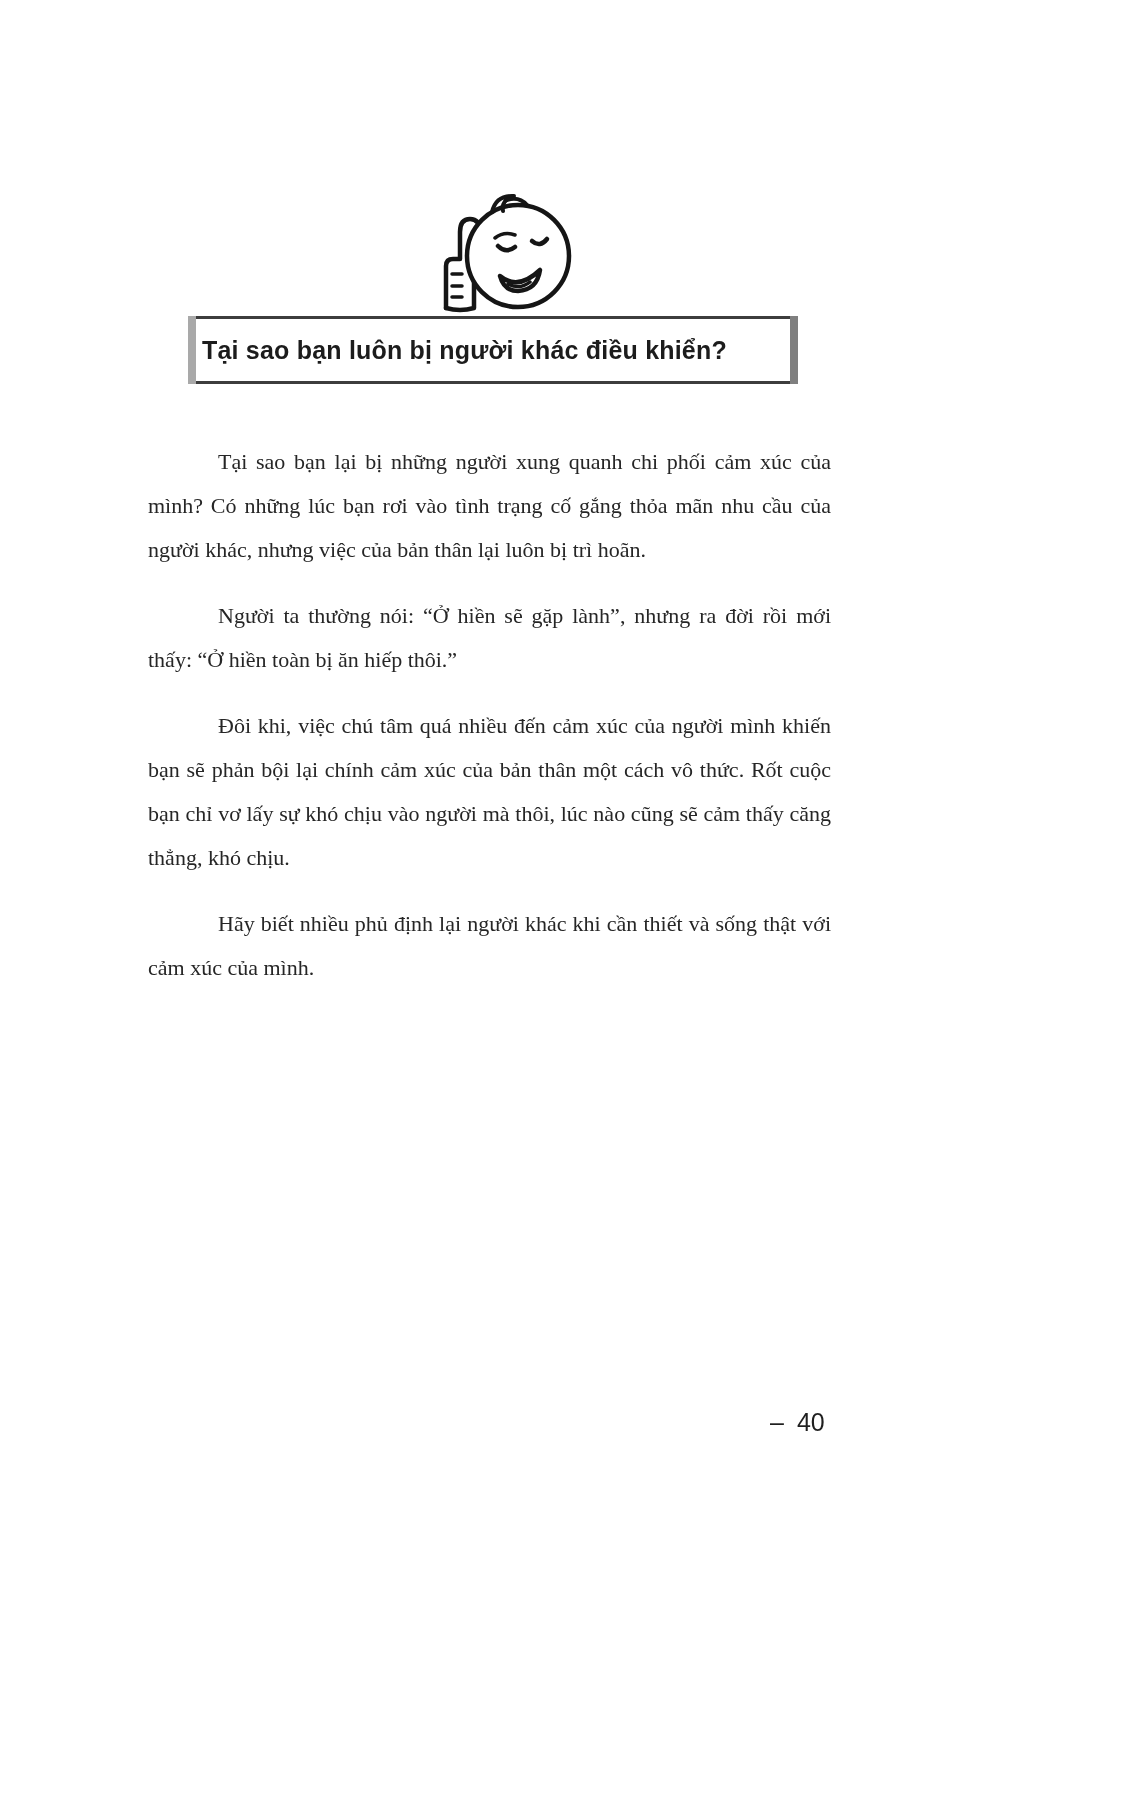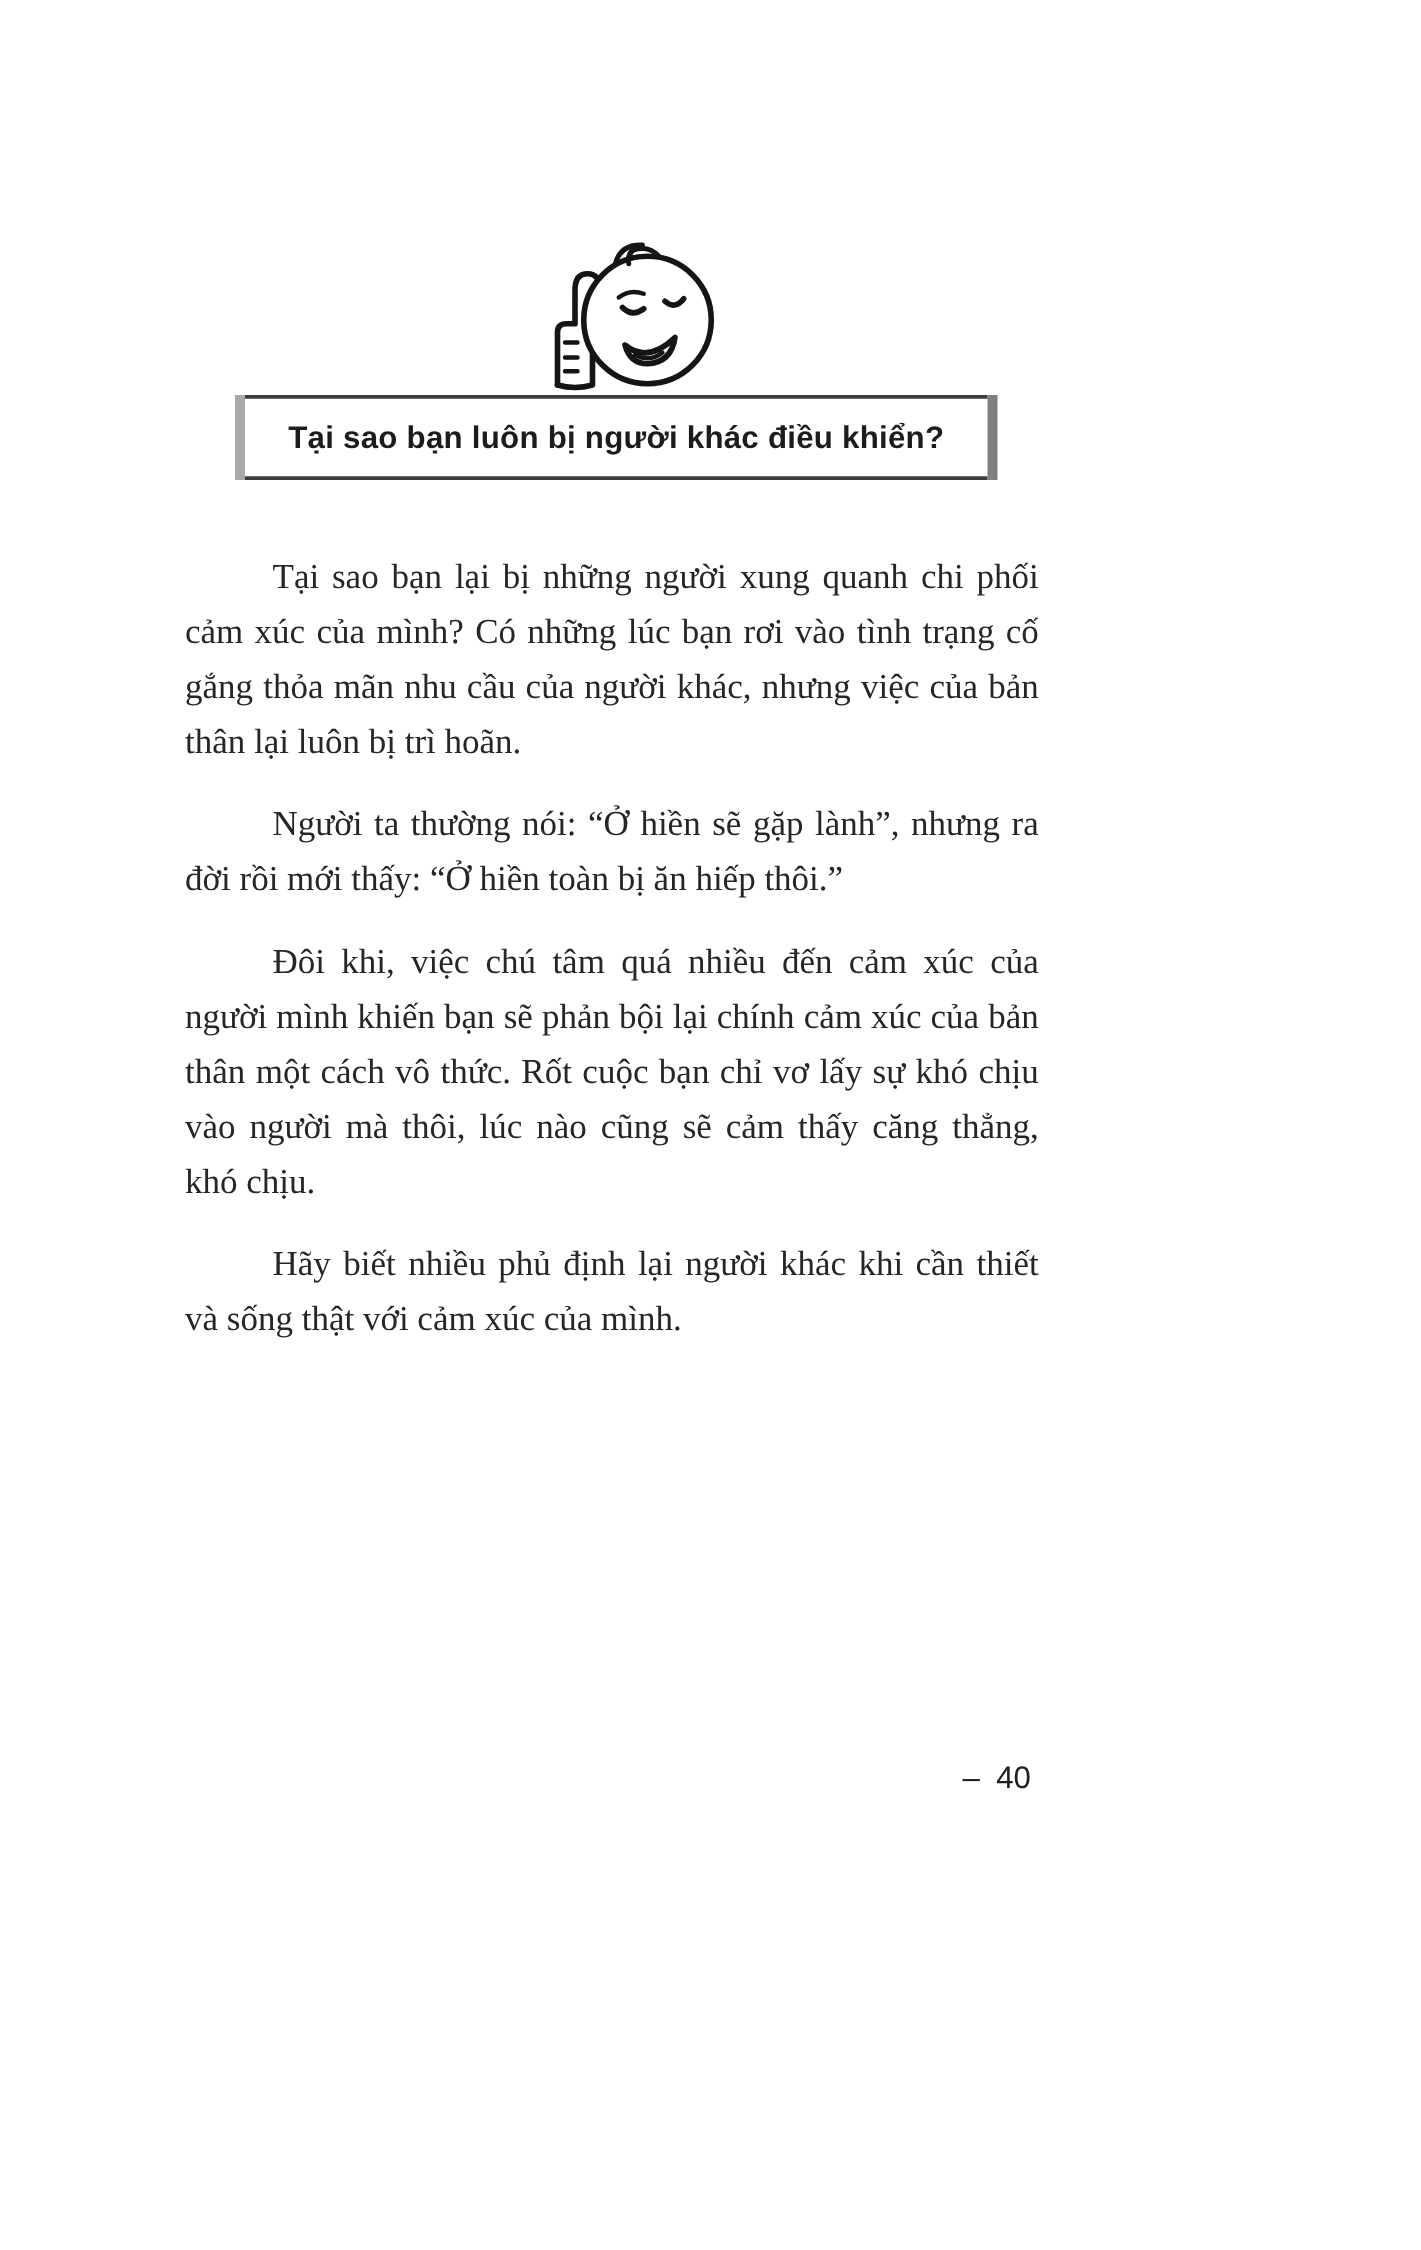--- a/index.html
+++ b/index.html
@@ -25,21 +25,21 @@
 
   
   .title-box {
     position: relative;
     margin: 2px 0 0 196px;
     width: 594px;
     border-top: 3px solid #3d3d3d;
     border-bottom: 3px solid #3d3d3d;
     background: #ffffff;
     padding: 17px 6px 16px 6px;
-    text-align: center;
+    text-align: left;
     font-family: "Liberation Sans", sans-serif;
     font-weight: bold;
     font-size: 25px;
     letter-spacing: 0.2px;
     color: #1c1c1c;
     white-space: nowrap;
   }
   .title-box::before,
   .title-box::after {
     content: "";
@@ -48,21 +48,21 @@
     bottom: -3px;
     width: 8px;
   }
   .title-box::before { left: -8px;  background: #a9a9a9; }
   .title-box::after  { right: -8px; background: #7f7f7f; }
 
   
   .content {
     margin: 56px 0 0 148px;
     width: 683px;
-    font-size: 28px;
+    font-size: 22px;
     line-height: 44px;
     text-align: justify;
     color: #262626;
   }
   .content p {
     margin: 0 0 22px 0;
     text-indent: 70px;
   }
 
   

